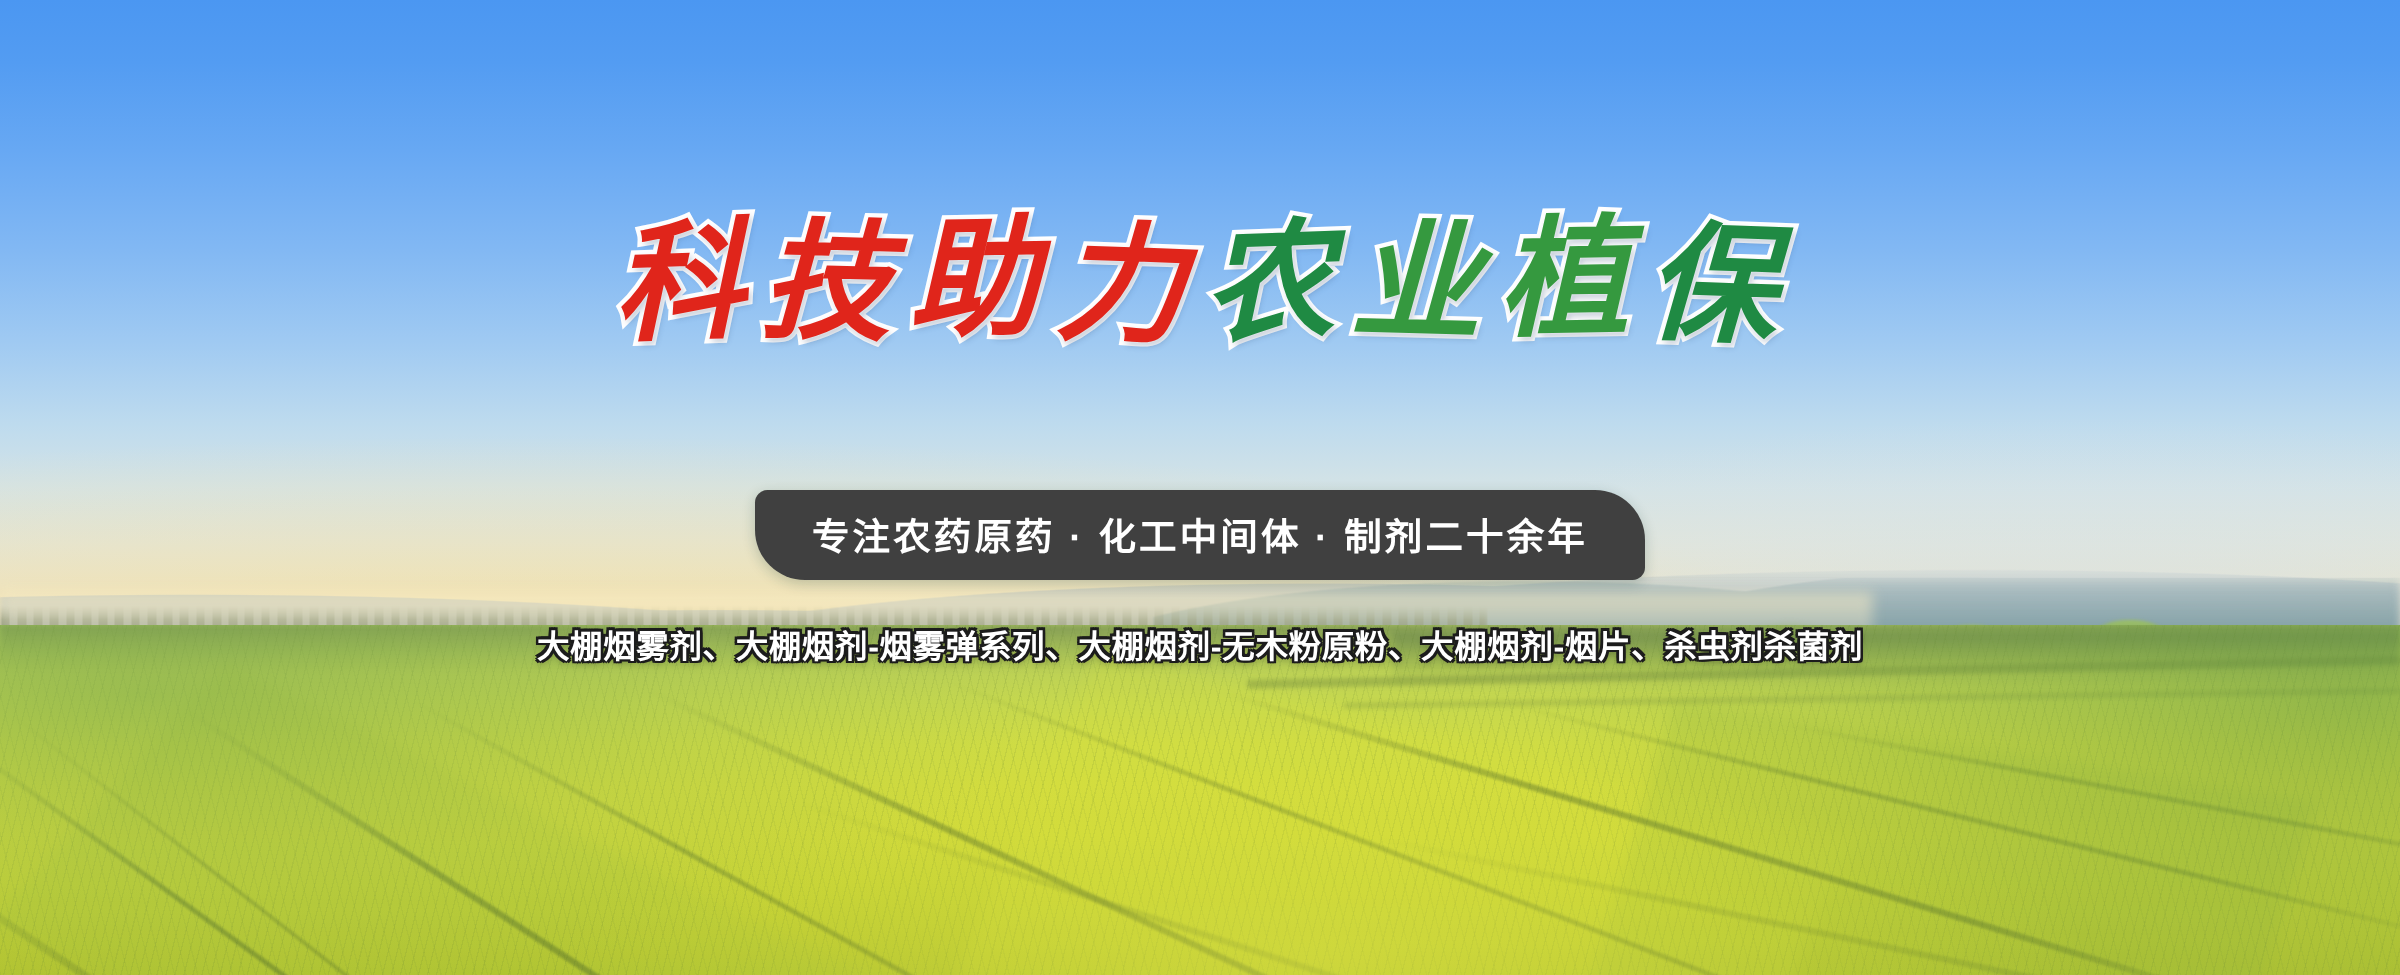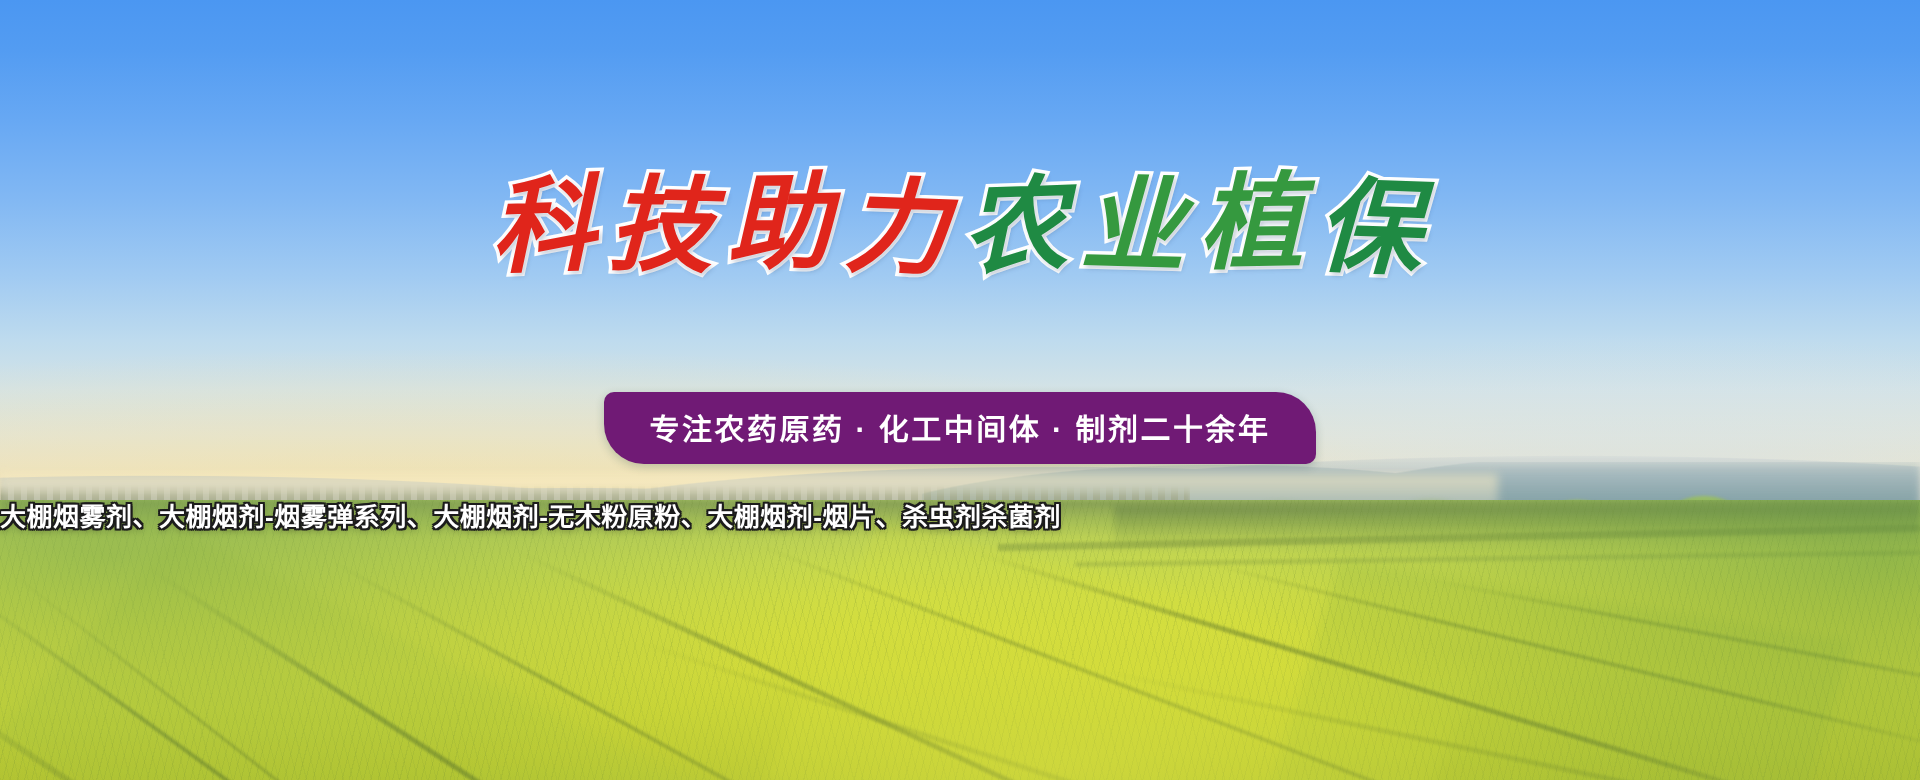--- a/index.html
+++ b/index.html
@@ -317,36 +317,36 @@
   .headline .ch.tilt-d { transform: rotate(2deg) translateY(2px); }
 
   .pill-wrap {
     position: absolute;
     left: 0; top: 392px;
     width: 100%;
     text-align: center;
   }
   .pill {
     display: inline-block;
-    background: #701a75;
+    background: #404040;
     color: #ffffff;
     font-size: 30px;
     font-weight: 700;
     letter-spacing: 2.5px;
     padding: 13px 46px 15px 46px;
     border-radius: 10px 40px 10px 40px;
     box-shadow: 0 3px 10px rgba(20,60,50,.22);
     white-space: nowrap;
   }
 
   .sublines {
     position: absolute;
     left: 0; top: 498px;
     width: 100%;
-    text-align: left;
+    text-align: center;
     color: #ffffff;
     font-size: 26px;
     font-weight: 700;
     letter-spacing: 0.5px;
     line-height: 38px;
     text-shadow:
       -2px -2px 0 #1c1c1c,  2px -2px 0 #1c1c1c,
       -2px  2px 0 #1c1c1c,  2px  2px 0 #1c1c1c,
       -2px  0   0 #1c1c1c,  2px  0   0 #1c1c1c,
        0   -2px 0 #1c1c1c,  0    2px 0 #1c1c1c,

